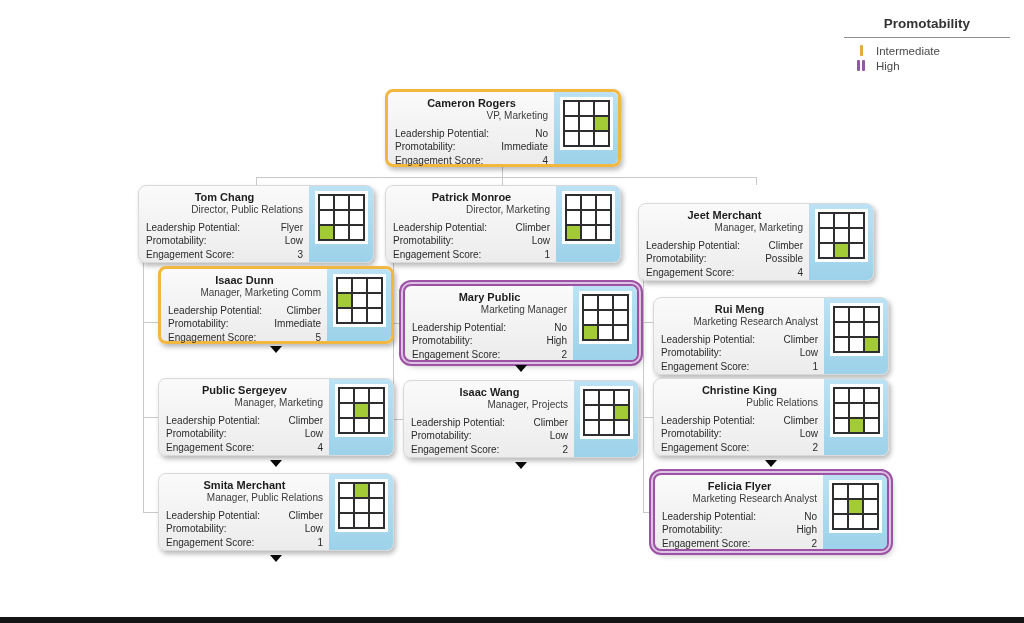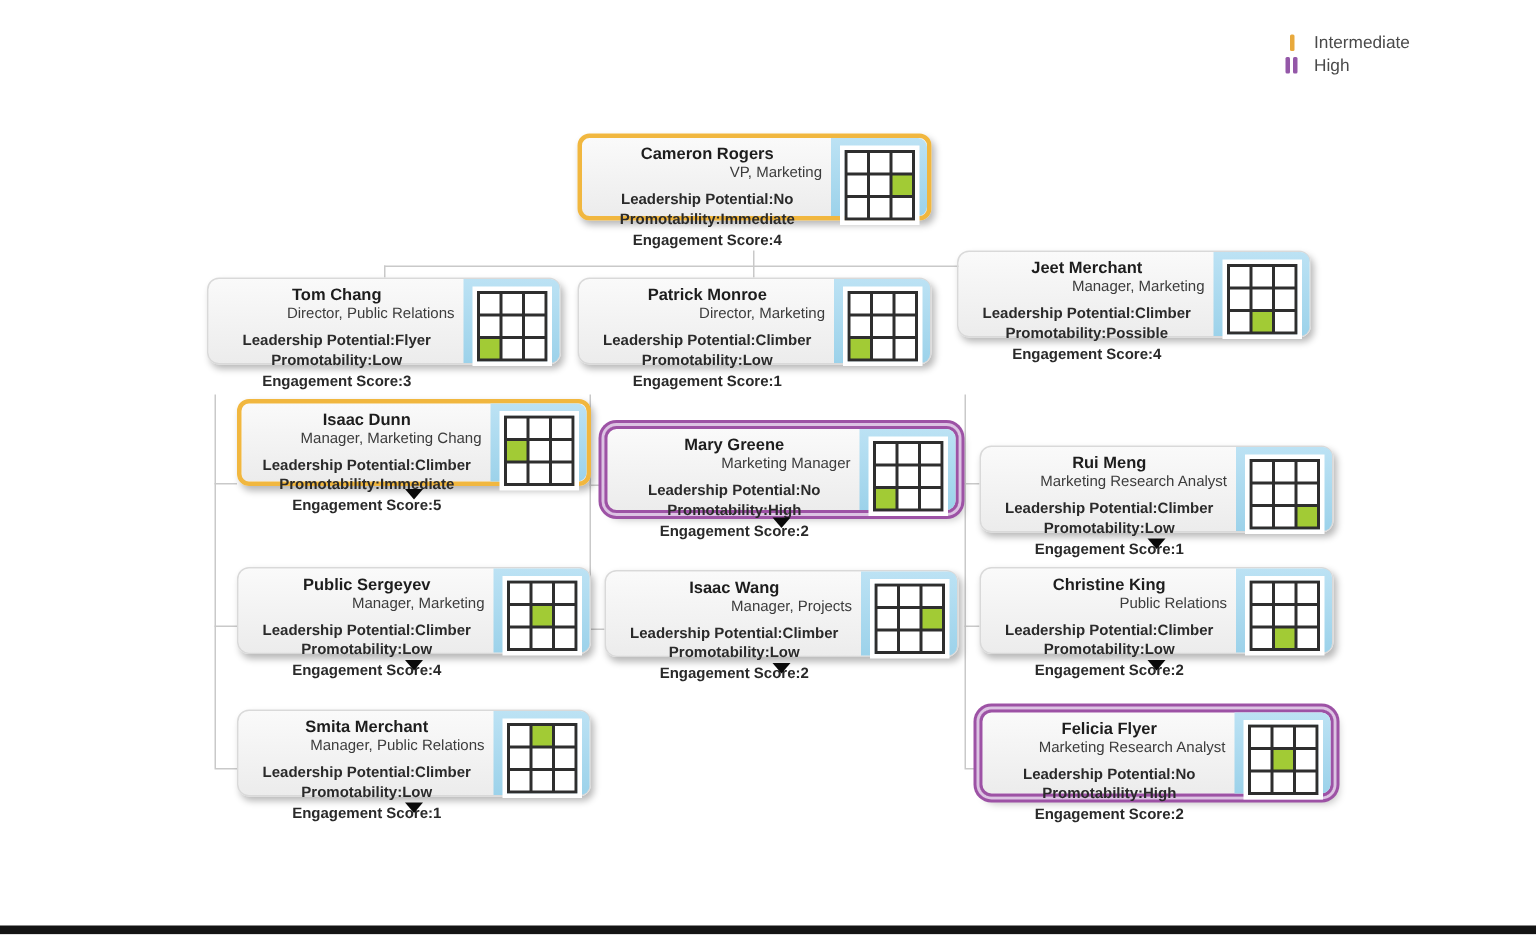--- a/index.html
+++ b/index.html
@@ -1,34 +1,34 @@
 <!DOCTYPE html>
 <html><head>
 <meta charset="utf-8">
 <style>
   html,body { margin:0; padding:0; background:#ffffff; font-family:"Liberation Sans", sans-serif; }
   .stage { position:relative; width:1024px; height:623px; background:#ffffff; overflow:hidden; }
 
   
   .card {
-    position:absolute; width:236px; height:58px; box-sizing:border-box;
+    position:absolute; width:236px; height:78px; box-sizing:border-box;
     background:linear-gradient(180deg,#fafafa 0%,#ececec 100%);
     border:1px solid #d9d9d9; border-radius:8px;
     box-shadow:2px 3px 5px rgba(0,0,0,0.28);
     display:flex;
   }
   .card.hl-intermediate { border:3px solid #f1b73f; }
   .card.hl-high {
     border:2px solid #9d52a5;
     box-shadow:0 0 0 2px #dcc3e3, 0 0 0 4px #9d52a5, 3px 4px 6px rgba(0,0,0,0.28);
   }
   .card-left { flex:1; padding:5px 6px 3px 7px; min-width:0; }
   .card-name { font-size:11px; font-weight:bold; color:#1d1d1d; text-align:center; line-height:1.2; white-space:nowrap; }
   .card-title { font-size:10px; color:#3c3c3c; text-align:right; line-height:1.2; margin-bottom:5px; white-space:nowrap; }
-  .field { display:flex; justify-content:center; font-size:10px; color:#2a2a2a; line-height:1.32;font-weight:bold; }
+  .field { display:flex; justify-content:space-between; font-size:10px; color:#2a2a2a; line-height:1.32; }
   .card-right { width:64px; background:linear-gradient(180deg,#bce2f4 0%,#9cd2ea 100%); border-radius:0 6px 6px 0; }
   .grid {
     display:grid; grid-template-columns:repeat(3,13px); grid-auto-rows:13px; gap:2px;
     background:#2e2e2e; border:2px solid #2e2e2e; outline:3px solid #ffffff;
     width:max-content; margin:8px auto 0;
   }
   .cell { background:#ffffff; }
   .cell.on { background:#a2cb35; }
   .collapse-arrow {
     display:none; position:absolute; left:50%; top:calc(100% + 5px); margin-left:-6px;
@@ -165,21 +165,21 @@
           <div class="cell"></div>
           <div class="cell"></div>
           <div class="cell on"></div>
           <div class="cell"></div>
           <div class="cell"></div>
         </div>
       </div>
 
   </div>
 
-  <div class="card hl-none" style="left:638px;top:167px">
+  <div class="card hl-none" style="left:638px;top:203px">
     <div class="card-left">
       <div class="card-name">Jeet Merchant</div>
       <div class="card-title">Manager, Marketing</div>
       <div class="field">
           <span>Leadership Potential:</span>
           <span>Climber</span>
         </div>
       <div class="field">
           <span>Promotability:</span>
           <span>Possible</span>
@@ -201,21 +201,21 @@
           <div class="cell on"></div>
           <div class="cell"></div>
         </div>
       </div>
 
   </div>
 
   <div class="card hl-intermediate" style="left:158px;top:266px">
     <div class="card-left">
       <div class="card-name">Isaac Dunn</div>
-      <div class="card-title">Manager, Marketing Chang</div>
+      <div class="card-title">Manager, Marketing Comm</div>
       <div class="field">
           <span>Leadership Potential:</span>
           <span>Climber</span>
         </div>
       <div class="field">
           <span>Promotability:</span>
           <span>Immediate</span>
         </div>
       <div class="field">
           <span>Engagement Score:</span>
@@ -233,21 +233,21 @@
           <div class="cell"></div>
           <div class="cell"></div>
           <div class="cell"></div>
         </div>
       </div>
     <div class="collapse-arrow" style="display: block;"></div>
   </div>
 
   <div class="card hl-high" style="left:403px;top:284px">
     <div class="card-left">
-      <div class="card-name">Mary Greene</div>
+      <div class="card-name">Mary Public</div>
       <div class="card-title">Marketing Manager</div>
       <div class="field">
           <span>Leadership Potential:</span>
           <span>No</span>
         </div>
       <div class="field">
           <span>Promotability:</span>
           <span>High</span>
         </div>
       <div class="field">
@@ -463,20 +463,21 @@
           <div class="cell"></div>
           <div class="cell"></div>
           <div class="cell"></div>
           <div class="cell"></div>
         </div>
       </div>
 
   </div>
 
   <div class="legend">
+    <div class="legend-title">Promotability</div>
     <div class="legend-items">
       <div class="legend-item">
         <span class="bars">
             <span class="bar" style="background: rgb(232, 169, 60);"></span>
           </span>
         <span>Intermediate</span>
       </div>
       <div class="legend-item">
         <span class="bars">
             <span class="bar" style="background: rgb(148, 87, 168);"></span>

